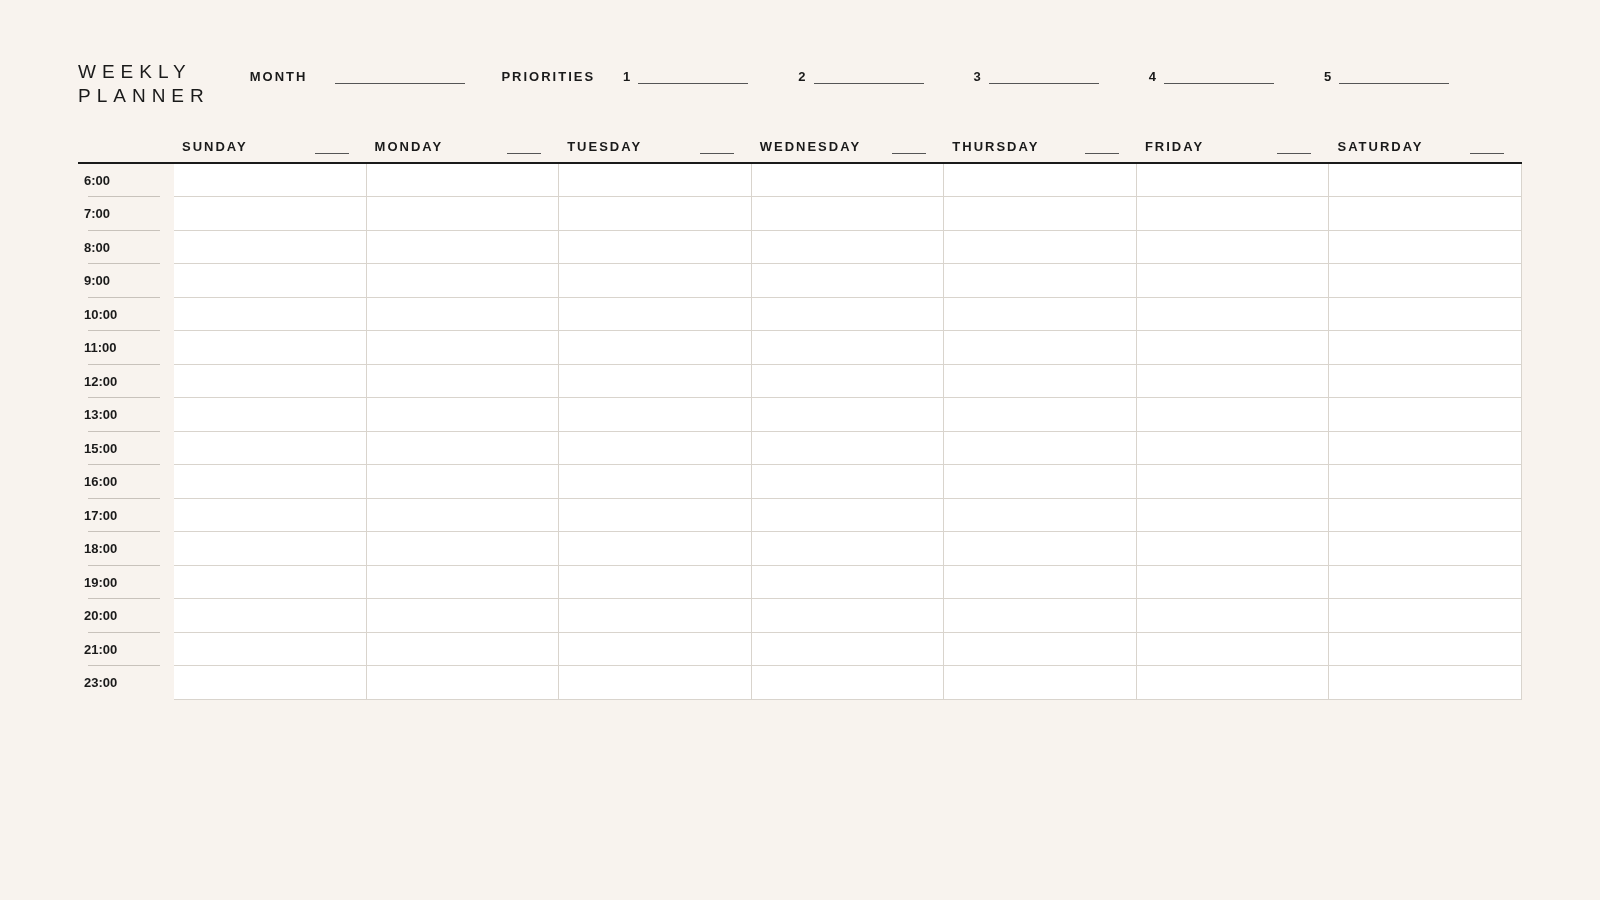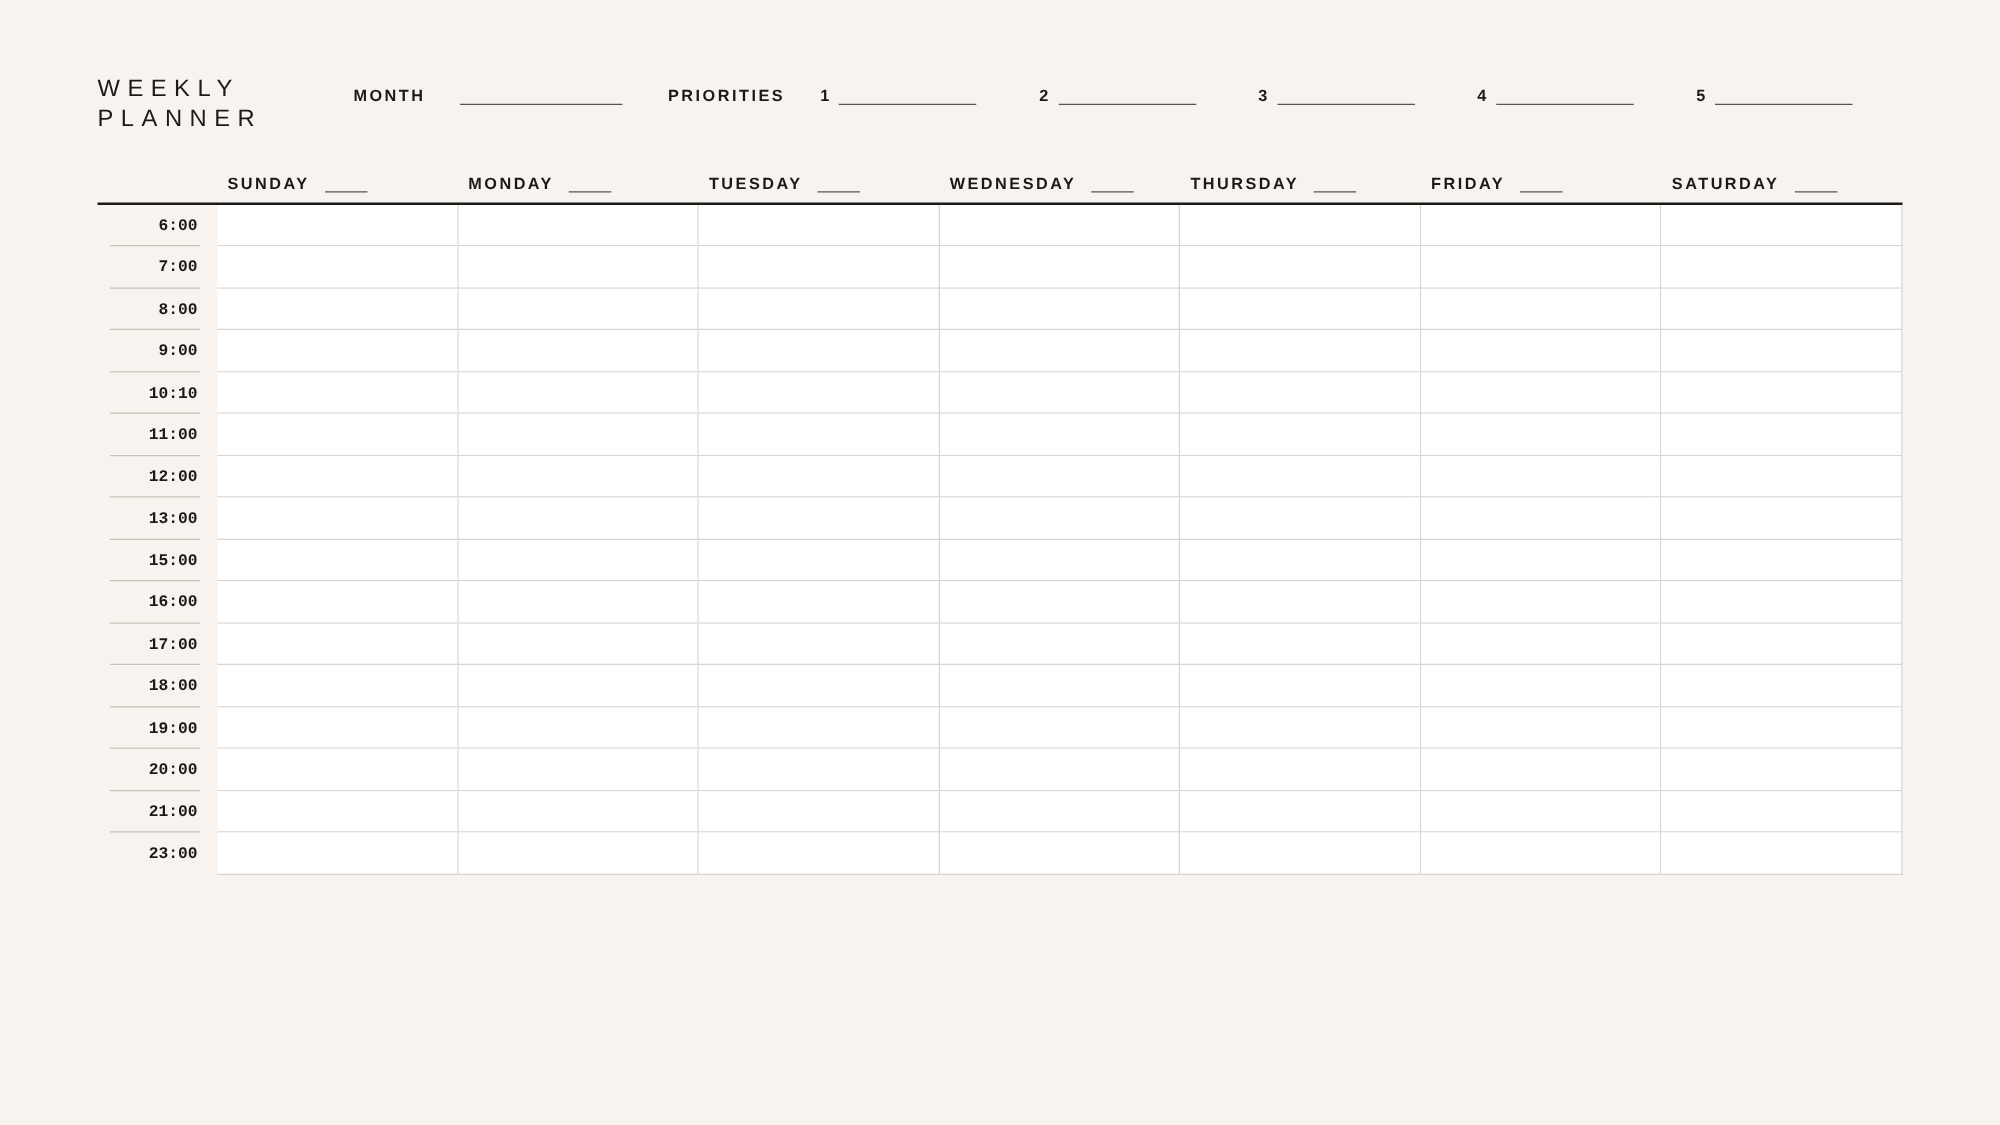--- a/index.html
+++ b/index.html
@@ -29,21 +29,20 @@
     display: flex;
     align-items: flex-end;
     gap: 28px;
     flex: 1;
     padding-top: 4px;
   }
   .meta-label {
     font-size: 13px;
     font-weight: 700;
     letter-spacing: 2px;
-    margin-left: 33px;
   }
   .underline-input {
     border: none;
     border-bottom: 1px solid #555;
     background: transparent;
     height: 20px;
     font-size: 13px;
     padding: 0 2px;
   }
   .month-input { width: 130px; }
@@ -56,20 +55,21 @@
     display: flex;
     margin-top: 30px;
     border-bottom: 2px solid #1a1a1a;
     padding-bottom: 8px;
   }
   .time-gutter-head { width: 96px; }
   .day-head {
     flex: 1;
     display: flex;
     align-items: flex-end;
+    justify-content: space-between;
     padding: 0 18px 0 8px;
     gap: 12px;
   }
   .day-label {
     font-size: 13px;
     font-weight: 700;
     letter-spacing: 2px;
   }
   .day-date {
     width: 34px;
@@ -94,22 +94,21 @@
     align-items: center;
     justify-content: center;
     font-size: 13px;
     font-weight: 600;
     border-bottom: 1px solid #c8c2bb;
     margin-right: 0;
     padding: 0 16px 0 6px;
   }
   .time-cell-inner {
     width: 100%;
-    text-align: right;
-    font-family: Liberation Mono, monospace;
+    text-align: left;
   }
   .slot {
     flex: 1;
     background: #ffffff;
     border-bottom: 1px solid #d9d4cd;
     border-right: 1px solid #d9d4cd;
   }
   .slot:first-of-type { border-left: 1px solid #d9d4cd; }
   .grid .hour-row:last-child .slot { border-bottom: 1px solid #d9d4cd; }
   .grid .hour-row:last-child .time-cell { border-bottom: none; }
@@ -245,21 +244,21 @@
       <div class="slot"></div>
       <div class="slot"></div>
       <div class="slot"></div>
       <div class="slot"></div>
       <div class="slot"></div>
       <div class="slot"></div>
       <div class="slot"></div>
     </div>
     <div class="hour-row">
       <div class="time-cell">
-        <div class="time-cell-inner">10:10</div>
+        <div class="time-cell-inner">10:00</div>
       </div>
       <div class="slot"></div>
       <div class="slot"></div>
       <div class="slot"></div>
       <div class="slot"></div>
       <div class="slot"></div>
       <div class="slot"></div>
       <div class="slot"></div>
     </div>
     <div class="hour-row">

